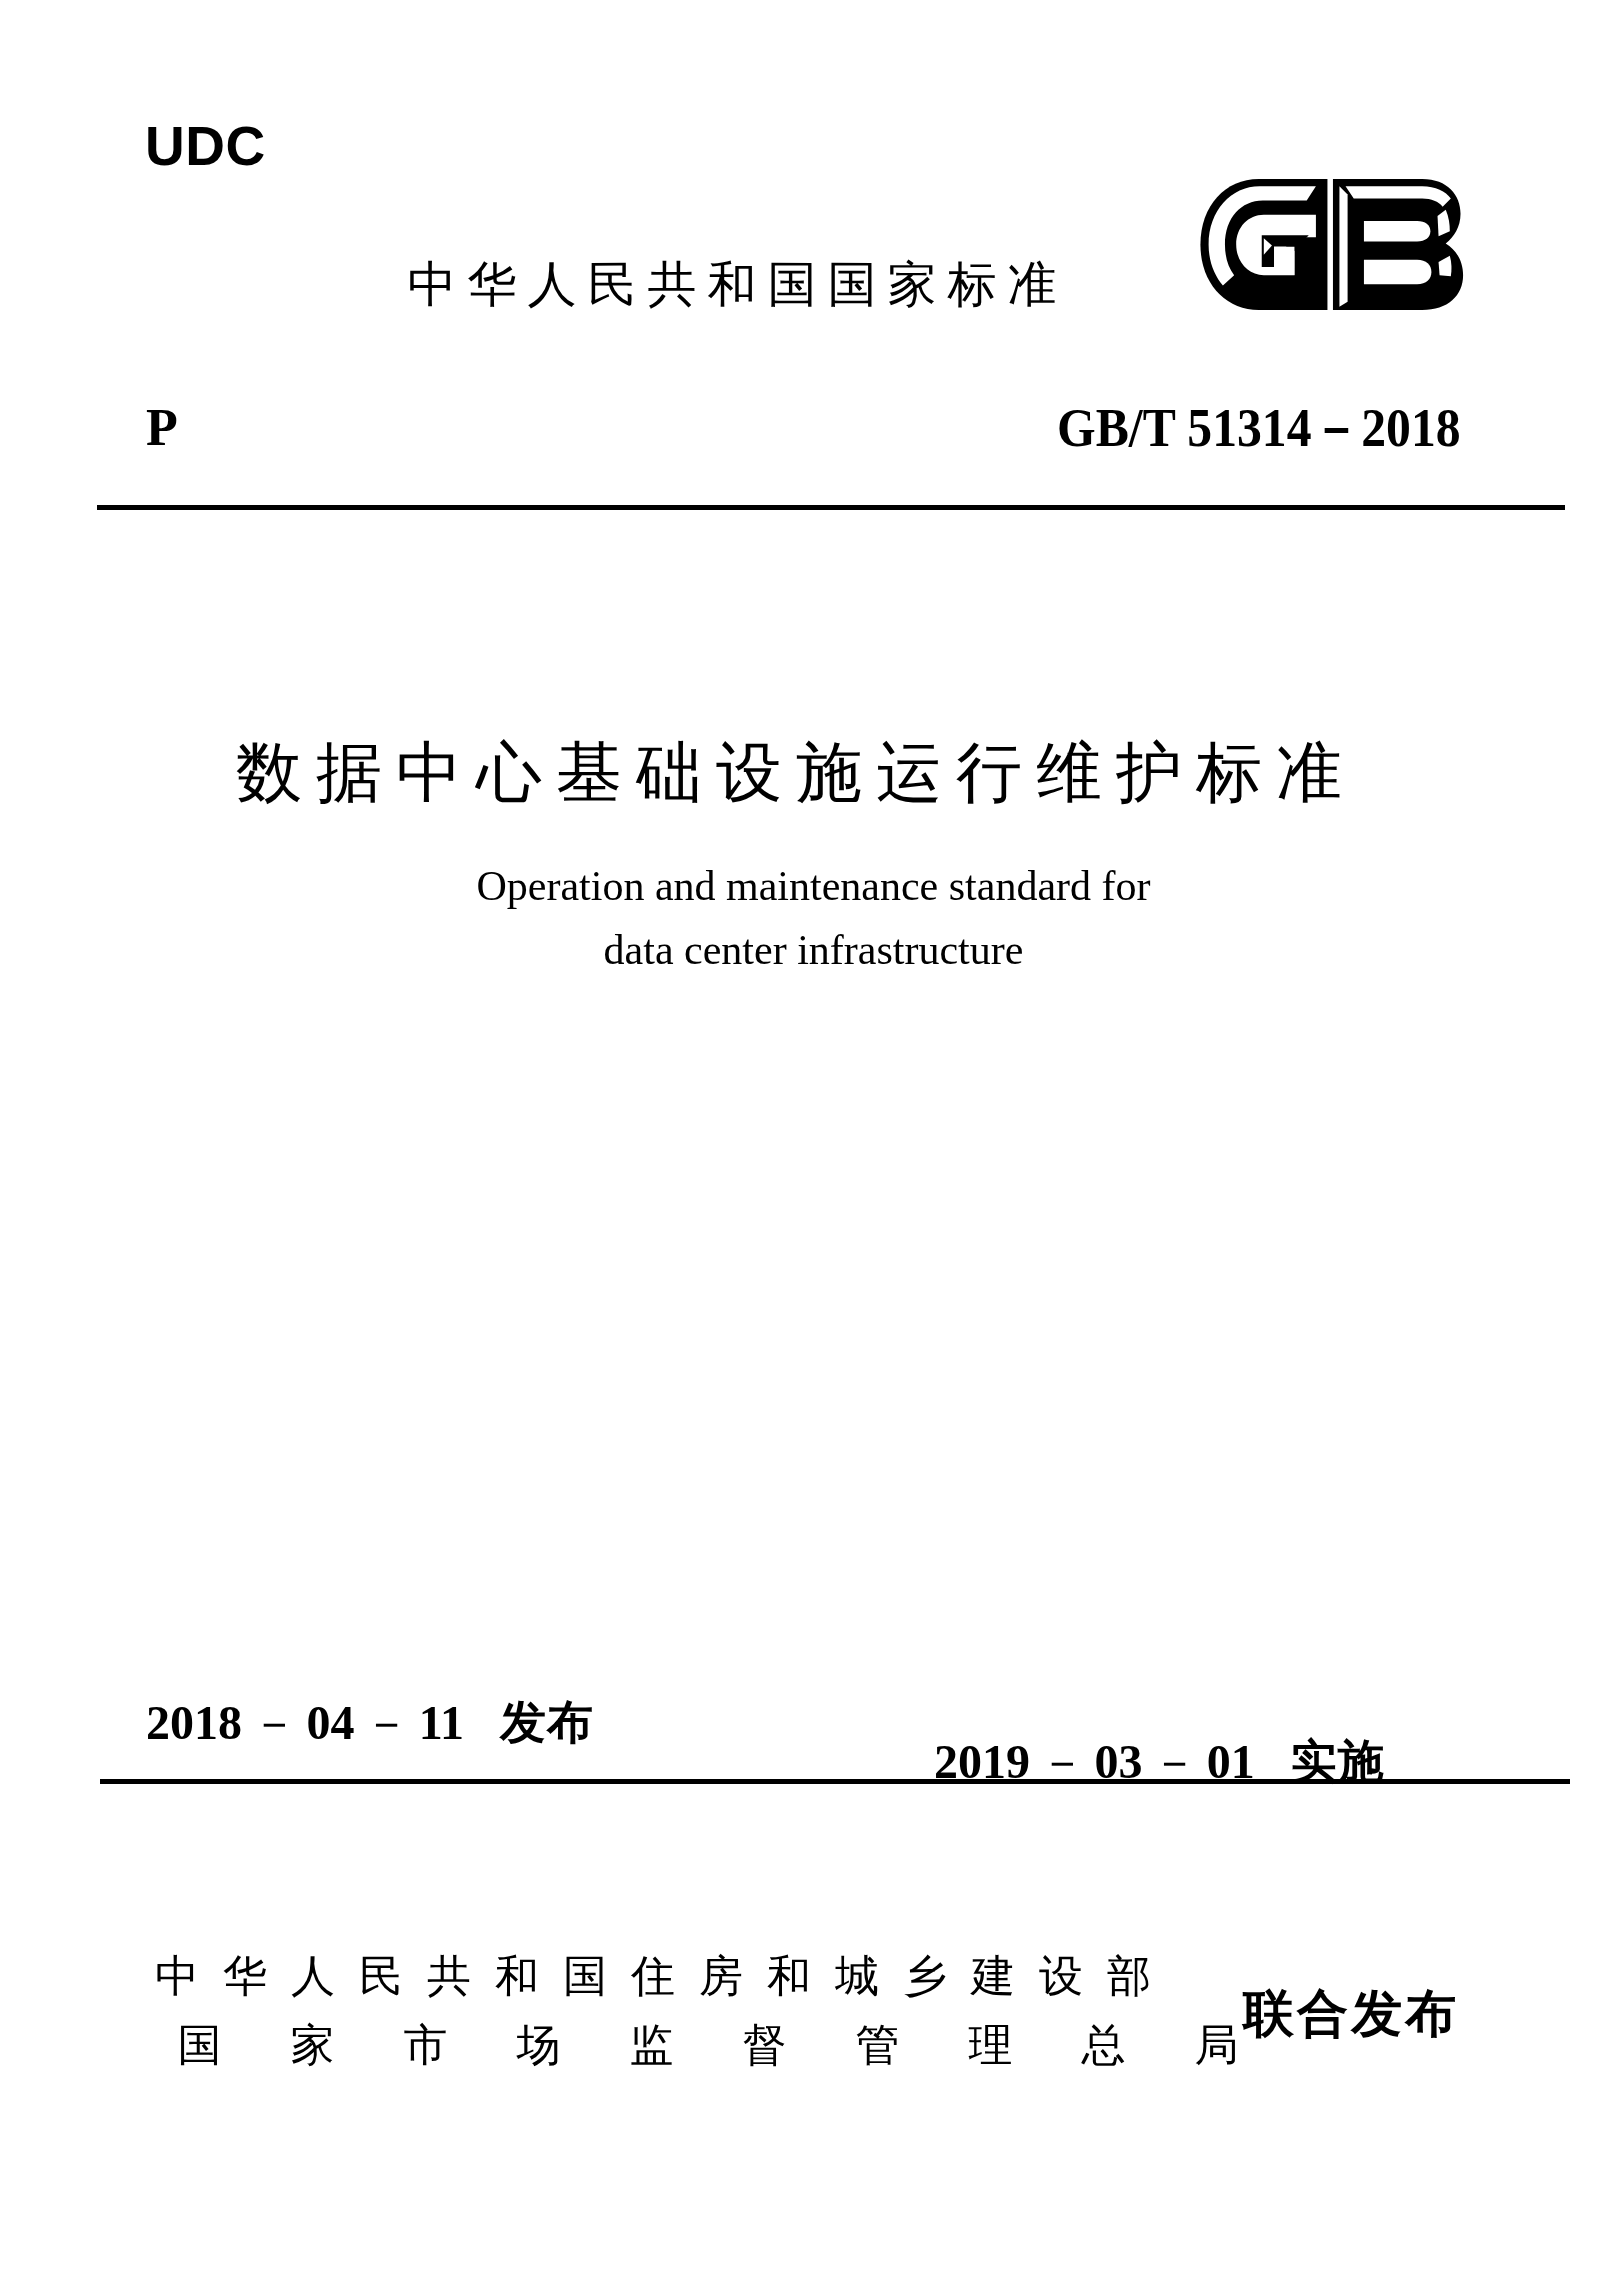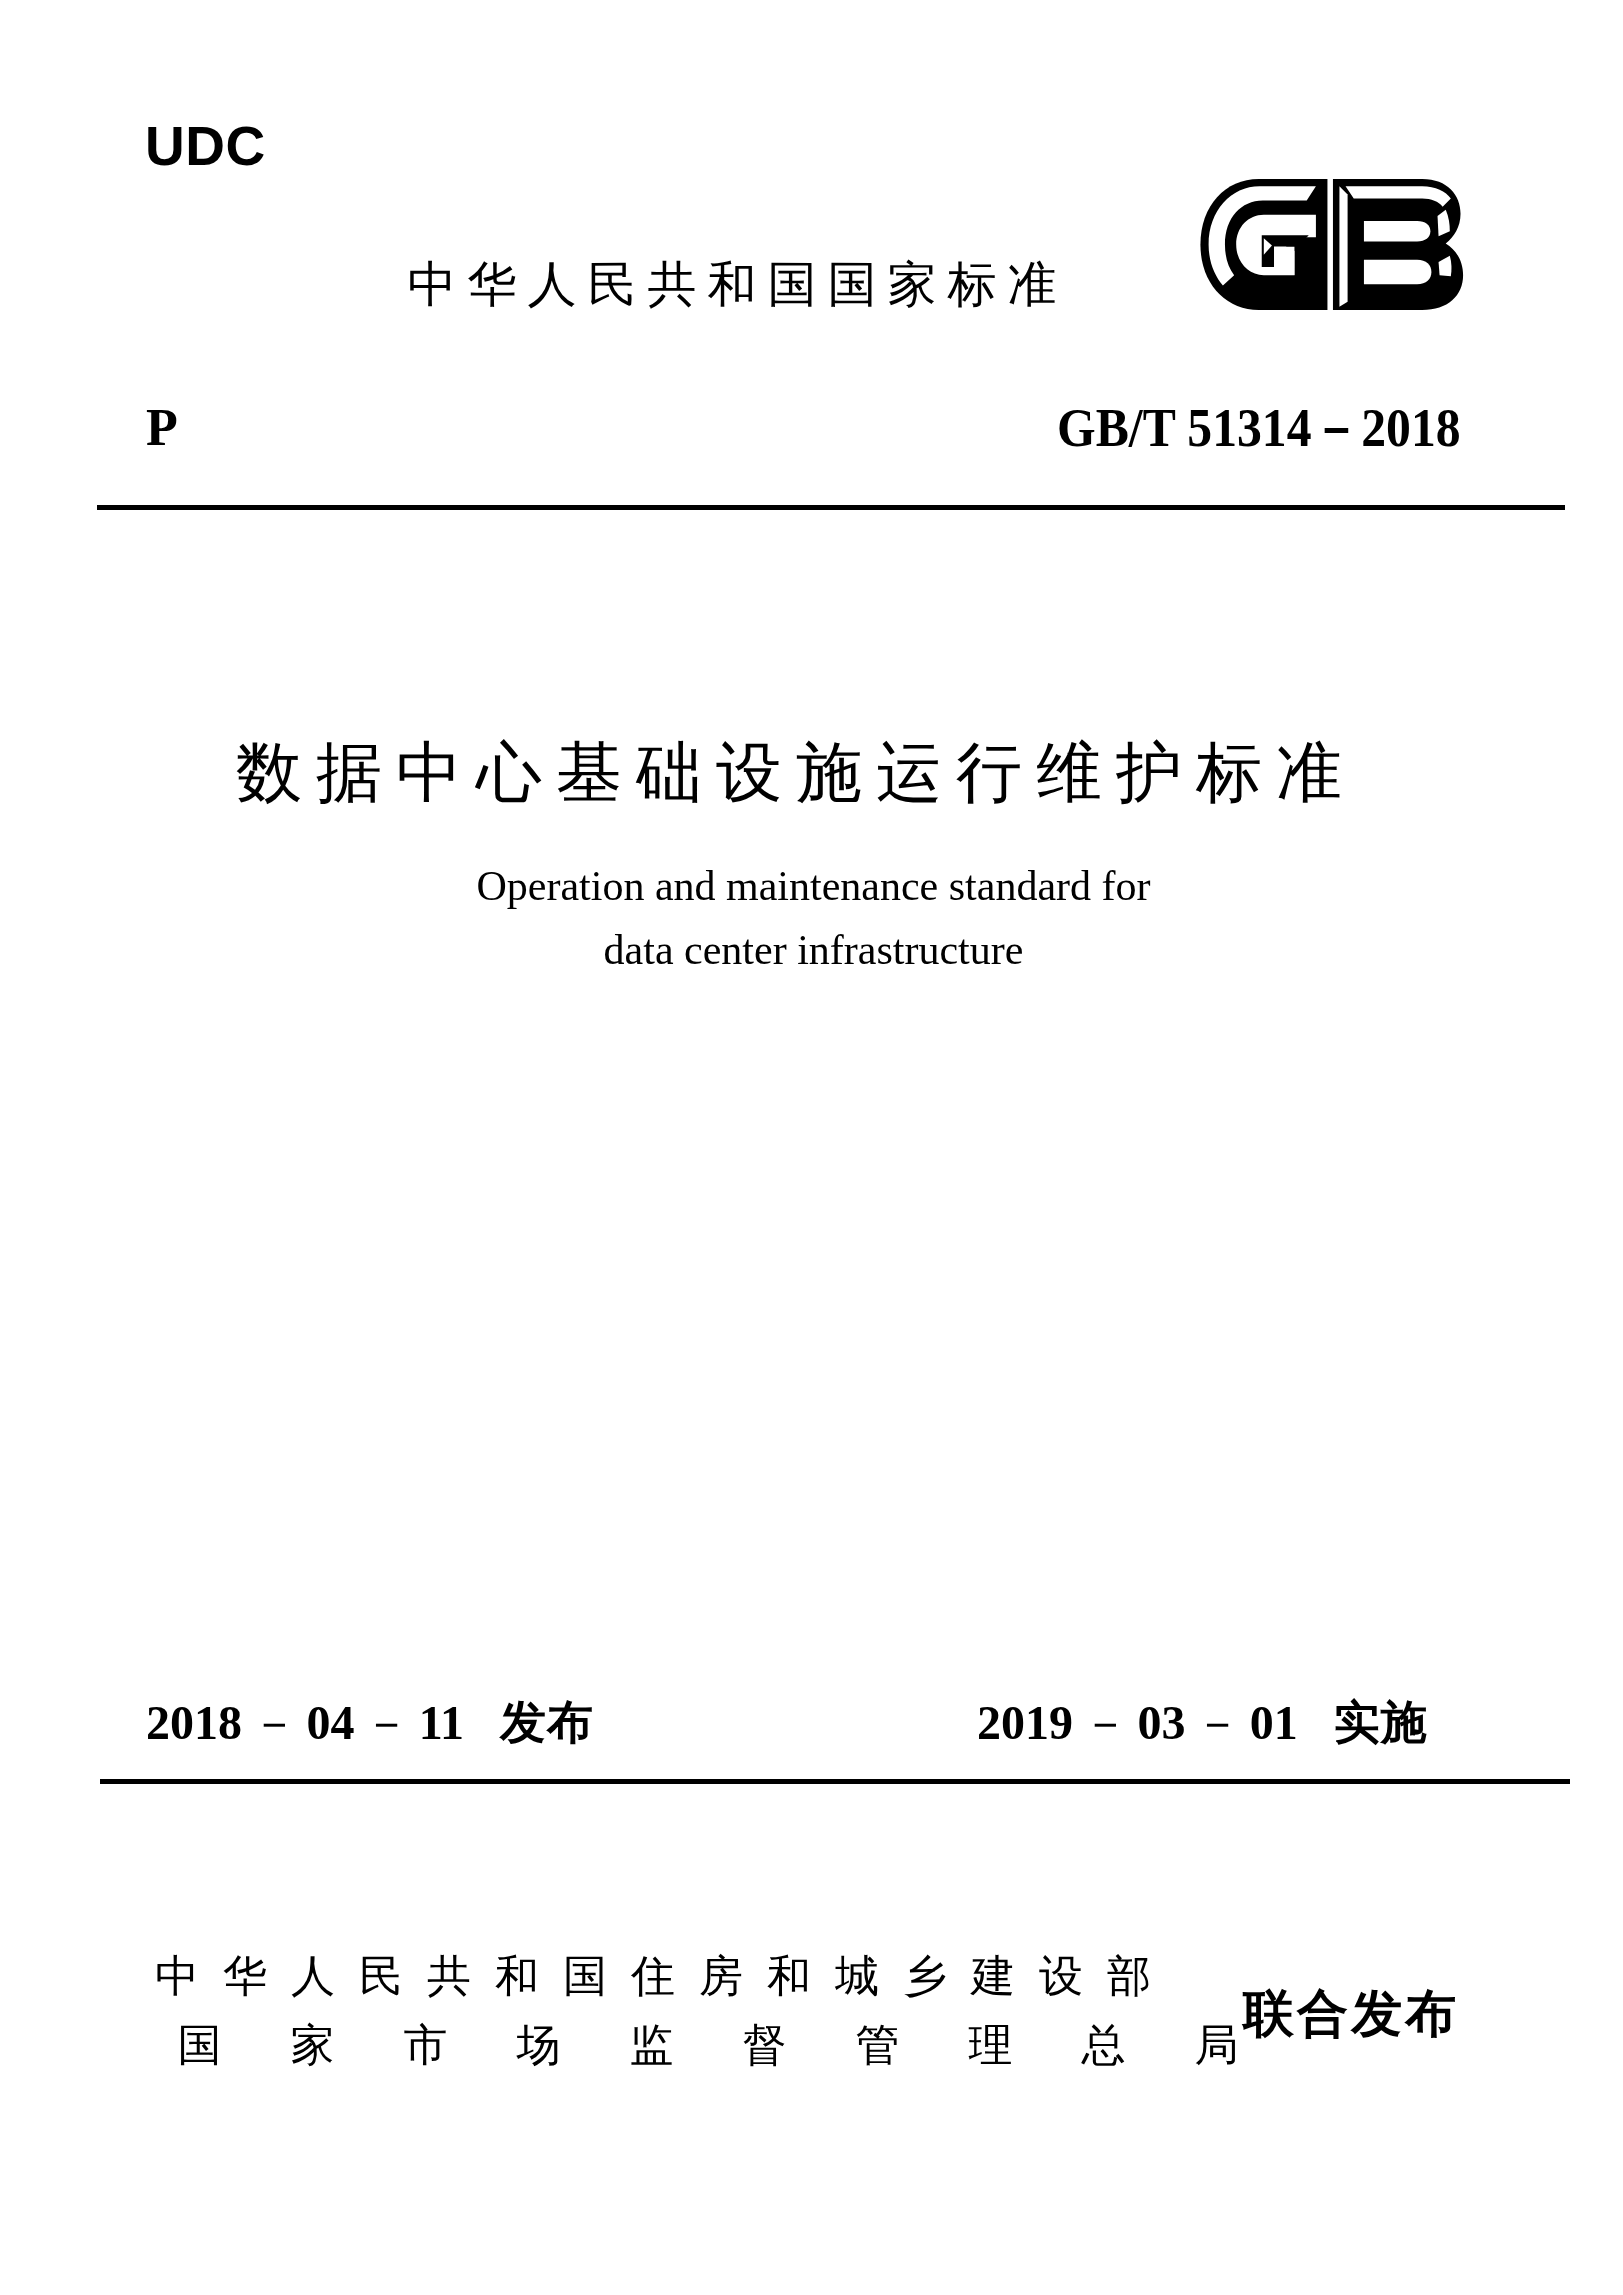--- a/index.html
+++ b/index.html
@@ -141,21 +141,21 @@
       padding: 0 8.2px;
     }
     .date .cnlabel {
       font-family: "DejaVu Sans", "Liberation Sans", sans-serif;
       font-weight: bold;
       font-size: 46px;
       margin-left: 36px;
       letter-spacing: 1px;
     }
     .date-publish { left: 146px; }
-    .date-effective { left: 977px; }
+    .date-effective { left: 934px; margin-top: 39px; }
 
     
     .issuer-1 {
       left: 143px;
       top: 1951px;
       height: 49px;
     }
     .issuer-1 span {
       width: 68px;
       font-size: 44px;

